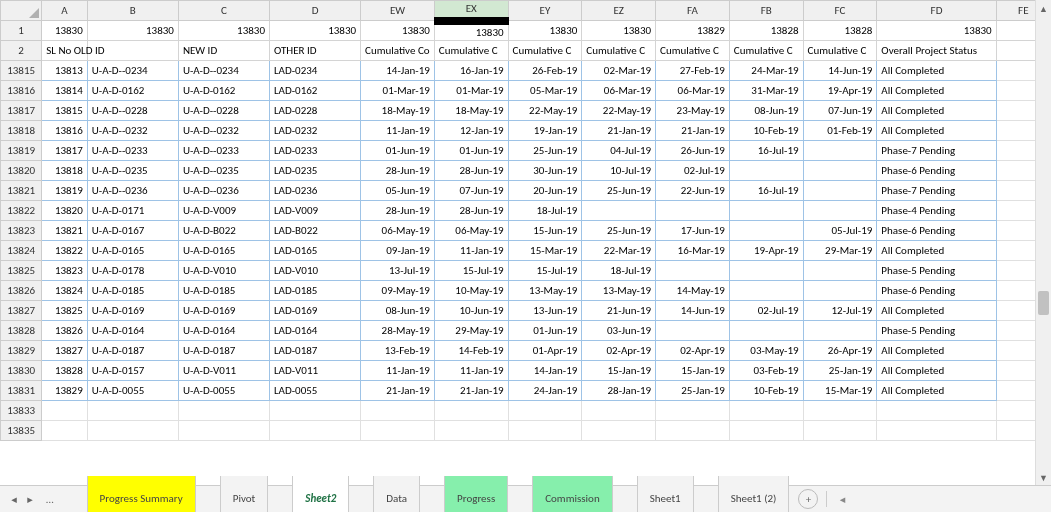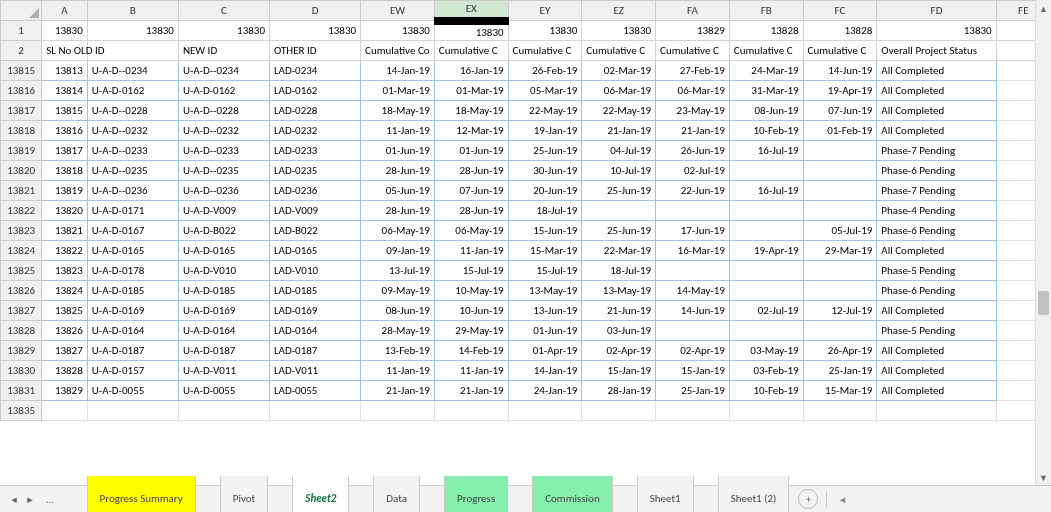--- a/index.html
+++ b/index.html
@@ -279,21 +279,21 @@
           <td class="data-cell">All Completed</td>
           <td class="blank-cell"></td>
         </tr>
         <tr>
           <th class="row-hdr">13818</th>
           <td class="data-cell num">13816</td>
           <td class="data-cell">U-A-D--0232</td>
           <td class="data-cell">U-A-D--0232</td>
           <td class="data-cell">LAD-0232</td>
           <td class="data-cell num">11-Jan-19</td>
-          <td class="data-cell num">12-Mar-19</td>
+          <td class="data-cell num">12-Jan-19</td>
           <td class="data-cell num">19-Jan-19</td>
           <td class="data-cell num">21-Jan-19</td>
           <td class="data-cell num">21-Jan-19</td>
           <td class="data-cell num">10-Feb-19</td>
           <td class="data-cell num">01-Feb-19</td>
           <td class="data-cell">All Completed</td>
           <td class="blank-cell"></td>
         </tr>
         <tr>
           <th class="row-hdr">13819</th>
@@ -494,20 +494,36 @@
           <td class="data-cell">U-A-D-0055</td>
           <td class="data-cell">LAD-0055</td>
           <td class="data-cell num">21-Jan-19</td>
           <td class="data-cell num">21-Jan-19</td>
           <td class="data-cell num">24-Jan-19</td>
           <td class="data-cell num">28-Jan-19</td>
           <td class="data-cell num">25-Jan-19</td>
           <td class="data-cell num">10-Feb-19</td>
           <td class="data-cell num">15-Mar-19</td>
           <td class="data-cell">All Completed</td>
+          <td class="blank-cell"></td>
+        </tr>
+        <tr>
+          <th class="row-hdr">13833</th>
+          <td class="blank-cell"></td>
+          <td class="blank-cell"></td>
+          <td class="blank-cell"></td>
+          <td class="blank-cell"></td>
+          <td class="blank-cell"></td>
+          <td class="blank-cell"></td>
+          <td class="blank-cell"></td>
+          <td class="blank-cell"></td>
+          <td class="blank-cell"></td>
+          <td class="blank-cell"></td>
+          <td class="blank-cell"></td>
+          <td class="blank-cell"></td>
           <td class="blank-cell"></td>
         </tr>
         <tr>
           <th class="row-hdr">13835</th>
           <td class="blank-cell"></td>
           <td class="blank-cell"></td>
           <td class="blank-cell"></td>
           <td class="blank-cell"></td>
           <td class="blank-cell"></td>
           <td class="blank-cell"></td>

